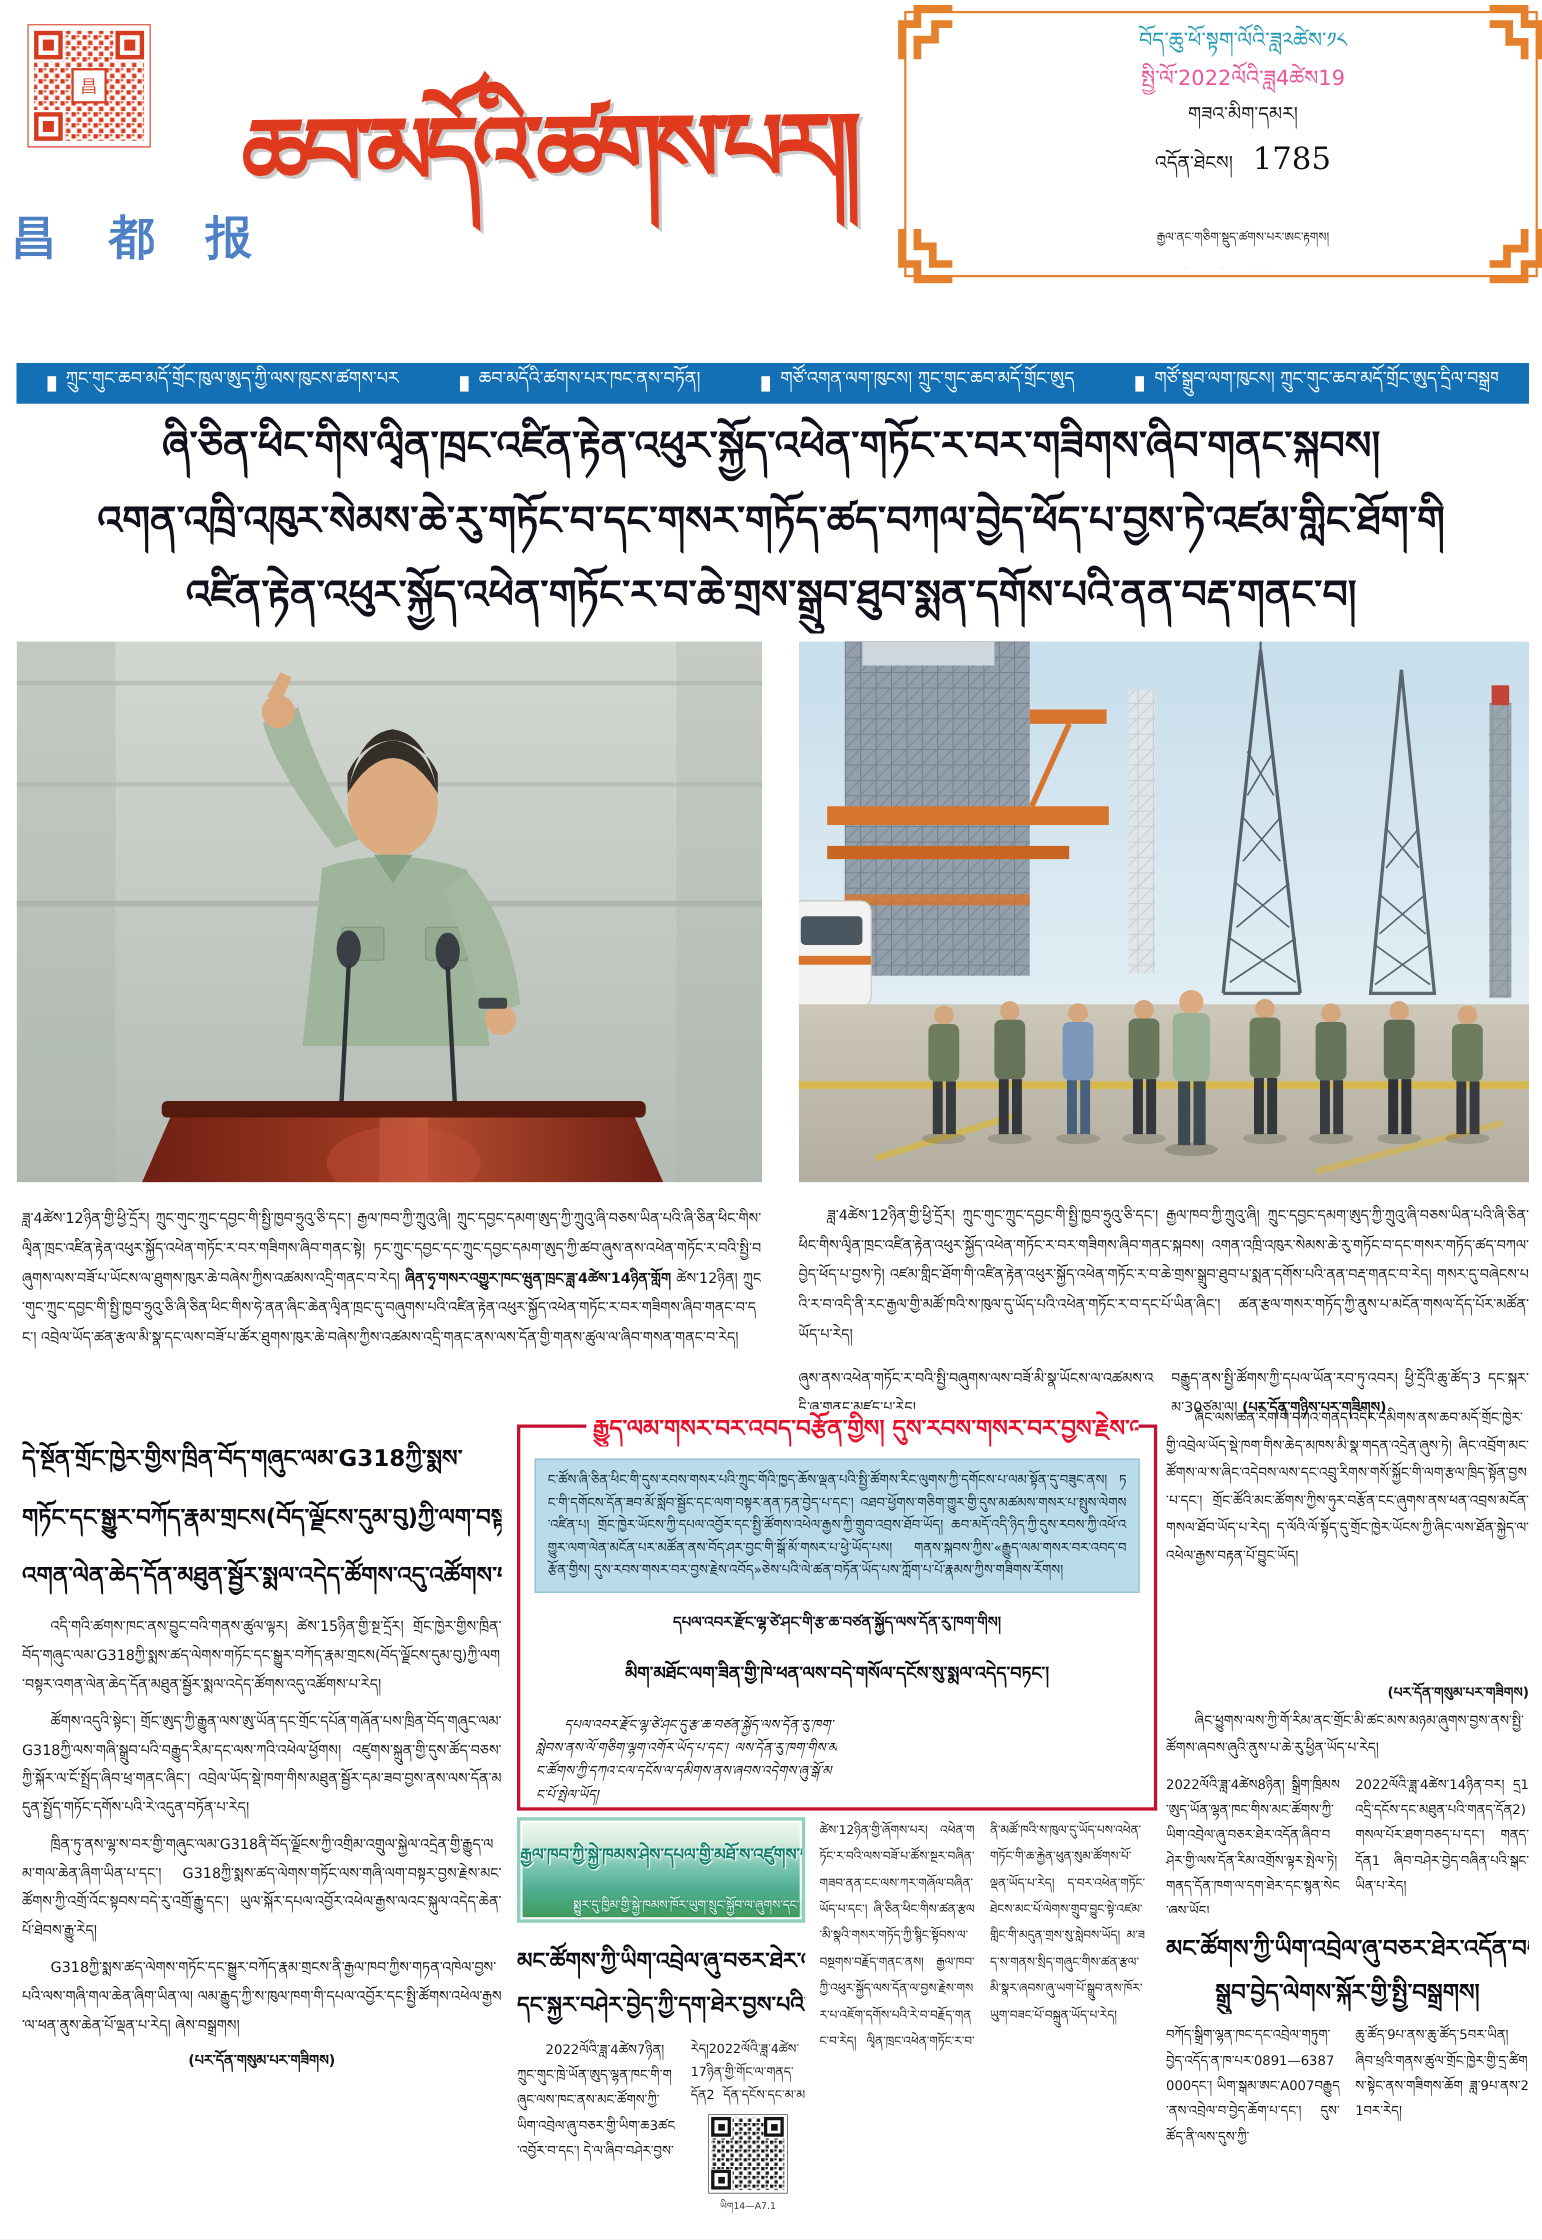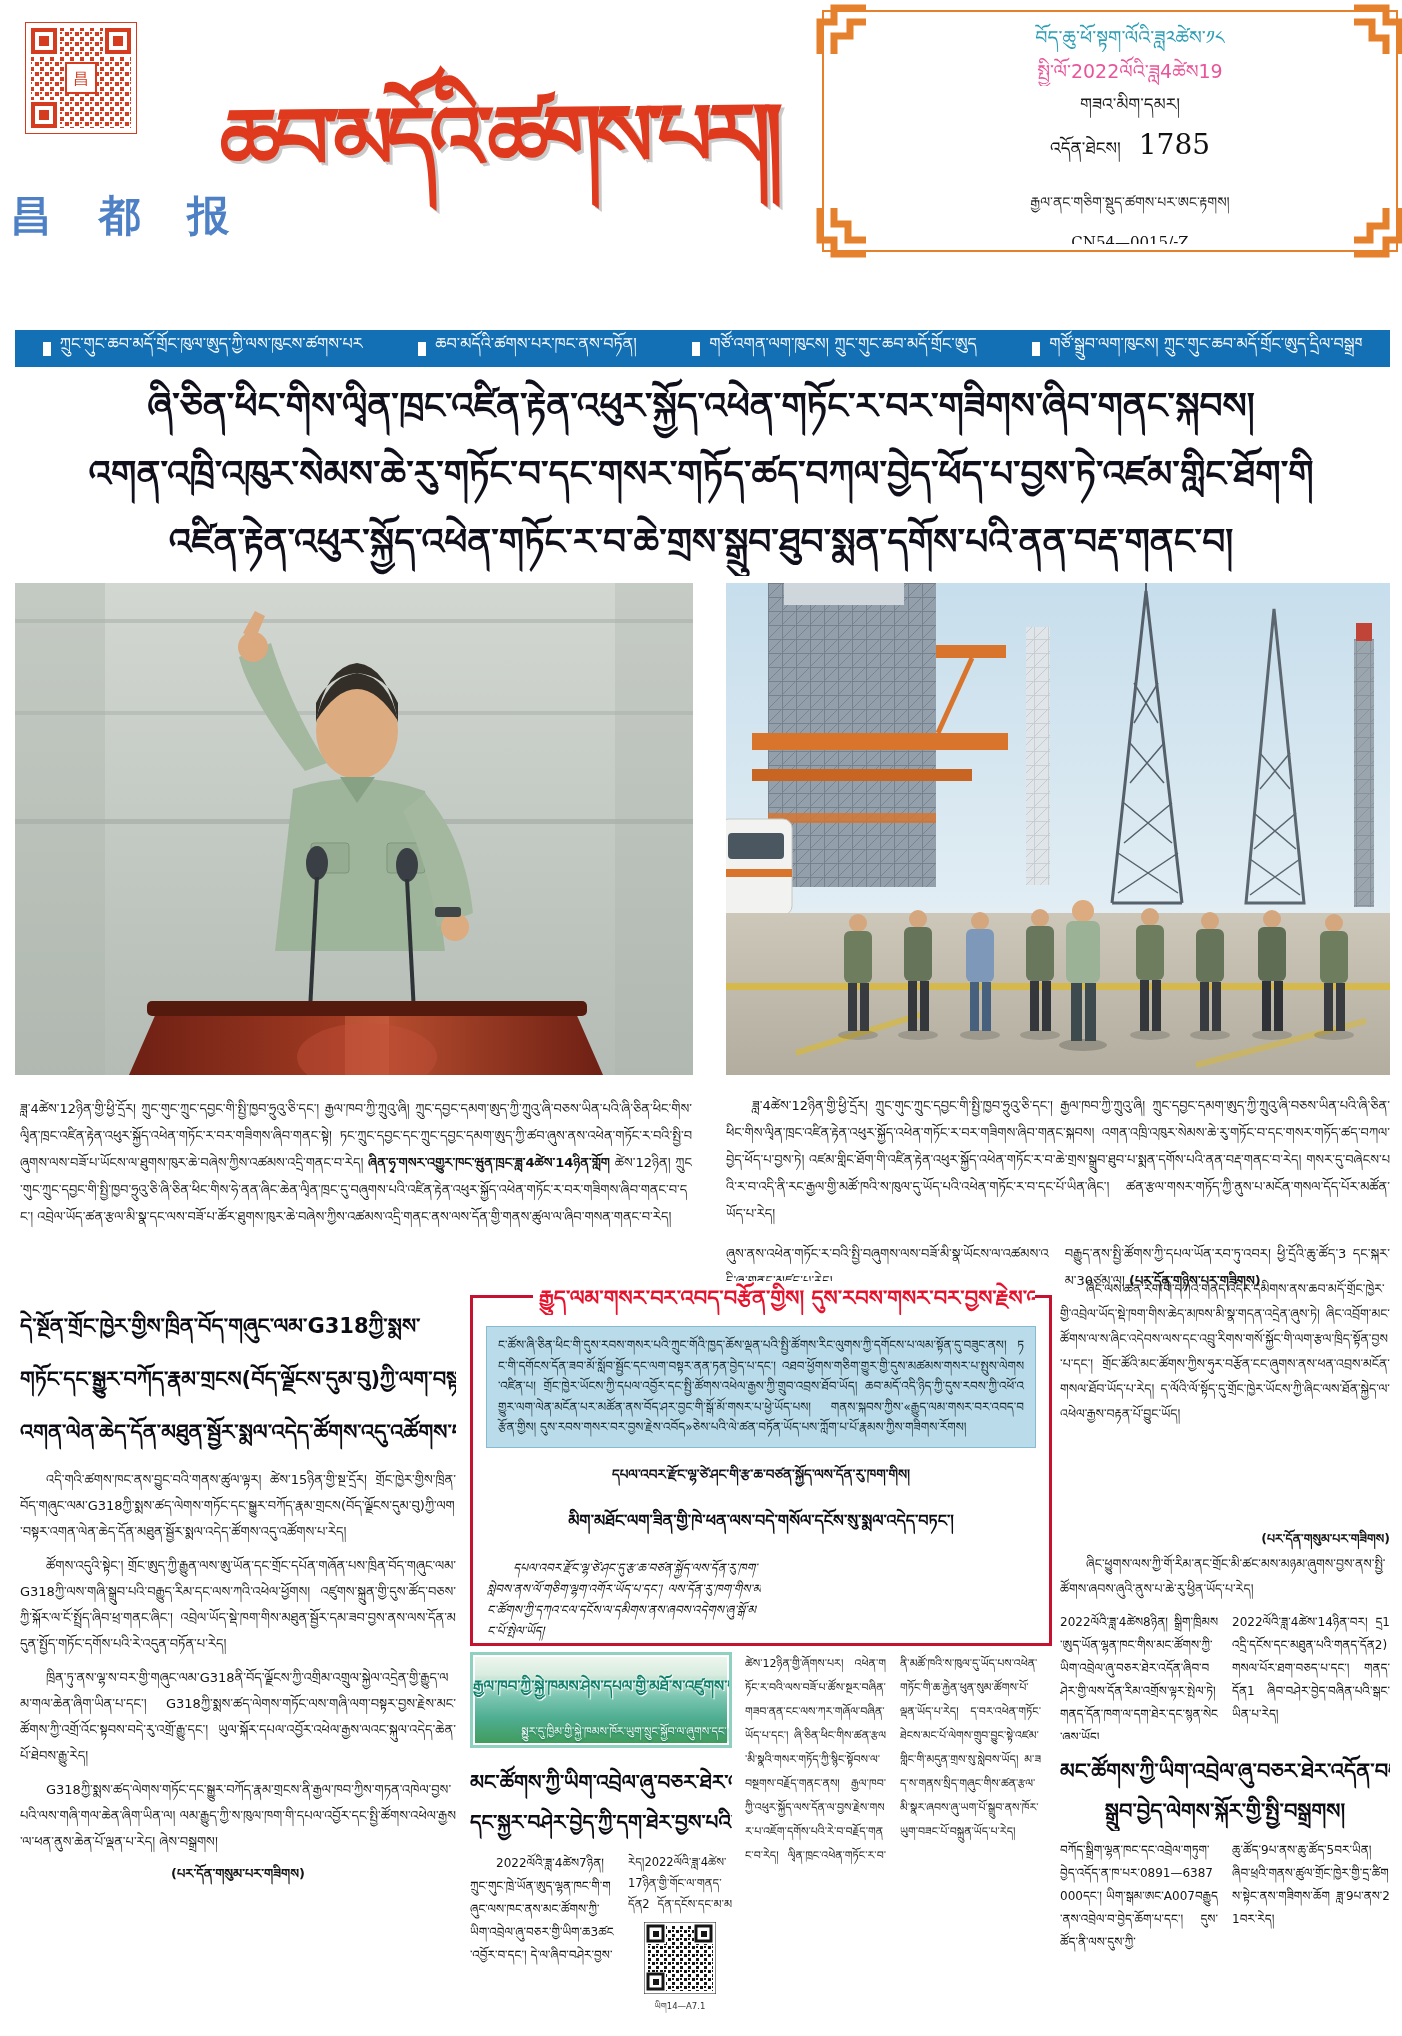--- a/index.html
+++ b/index.html
@@ -22,21 +22,21 @@
   .c-tl{left:-8px;top:-8px;}
   .c-tr{right:-8px;top:-8px;transform:rotate(90deg);}
   .c-br{right:-8px;bottom:-8px;transform:rotate(180deg);}
   .c-bl{left:-8px;bottom:-8px;transform:rotate(270deg);}
   .ib-inner{position:absolute;left:60px;top:10px;right:20px;bottom:6px;text-align:center;overflow:hidden;}
   .ib-tibdate{color:#2a9db5;font-size:19px;line-height:30px;white-space:nowrap;overflow:hidden;}
   .ib-greg{color:#e8559a;font-size:19px;line-height:30px;margin-top:4px;white-space:nowrap;overflow:hidden;}
   .ib-week{color:#1c1c1c;font-size:17px;line-height:28px;margin-top:4px;}
   .ib-issue{margin-top:10px;font-size:17px;color:#111;}
   .ib-issue b{font-family:"DejaVu Serif",serif;font-size:28px;font-weight:normal;margin-left:18px;}
-  .ib-serial{font-size:14px;color:#222;margin-top:9px;white-space:nowrap;overflow:hidden;}
+  .ib-serial{font-size:11px;color:#222;margin-top:26px;white-space:nowrap;overflow:hidden;}
   .ib-cn{font-family:"DejaVu Serif",serif;font-size:15px;color:#111;margin-top:7px;}
 
   
   .navbar{left:15px;top:330px;width:1375px;height:37px;background:#1470b4;display:flex;
           align-items:center;justify-content:space-around;}
   .nav-item{display:flex;align-items:center;max-width:24%;overflow:hidden;white-space:nowrap;
             color:#ffffff;font-size:16px;}
   .nav-bullet{display:inline-block;width:8px;height:14px;background:#ffffff;margin-right:9px;flex:0 0 auto;}
 
   

